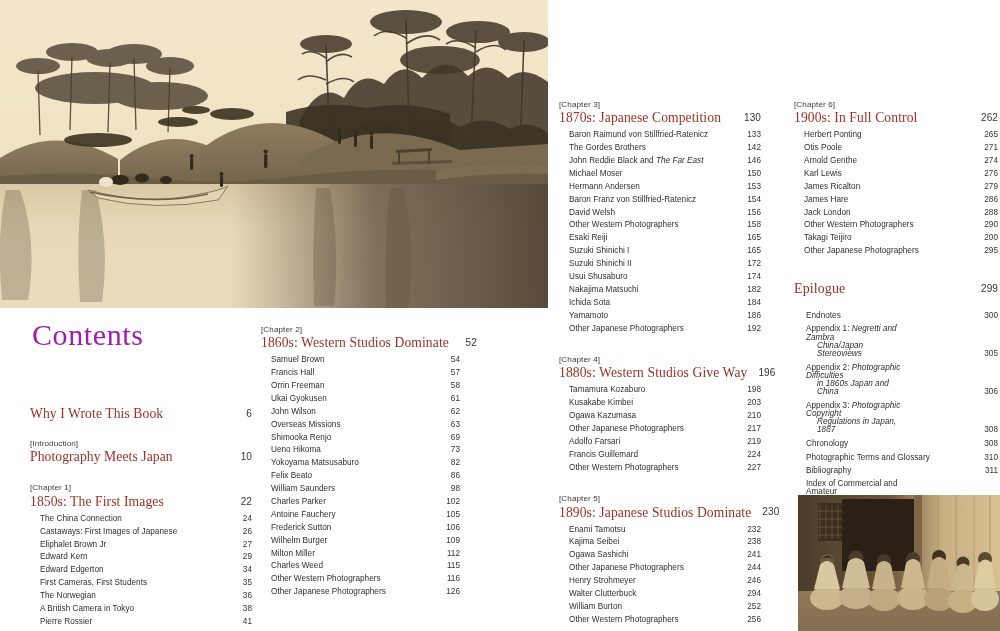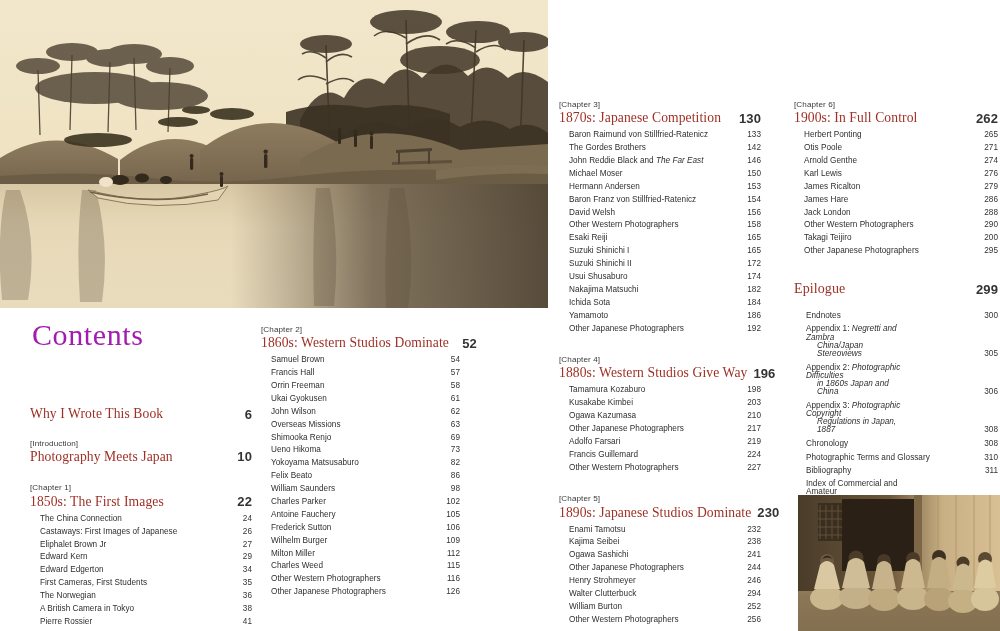--- a/index.html
+++ b/index.html
@@ -63,38 +63,37 @@
   .chapter-tag {
     font-size: 8.1px;
     color: #3a3a3a;
     letter-spacing: 0.1px;
     margin-bottom: 2px;
     line-height: 1.15;
   }
 
   .chapter-head {
     display: flex;
-    align-items: flex-end;
+    align-items: center;
     font-family: "Liberation Serif", serif;
     font-size: 13.6px;
     color: #9e2f24;
     letter-spacing: 0.1px;
     margin-bottom: 4px;
     white-space: nowrap;
   }
   .chapter-head .ttl { flex: 0 1 auto; }
   .chapter-head .fill { flex: 1 1 auto; min-width: 6px; }
   .chapter-head .pg {
     flex: 0 0 auto;
     font-family: "Liberation Sans", sans-serif;
-    font-size: 13px;
+    font-size: 10px;
     color: #333;
     text-align: right;
     width: 22px;
-    font-weight: bold;
   }
 
   
   .chapter-head.epilogue { font-size: 14px; margin-bottom: 8px; }
 
   
   .entry {
     display: flex;
     align-items: baseline;
     font-size: 8.2px;

